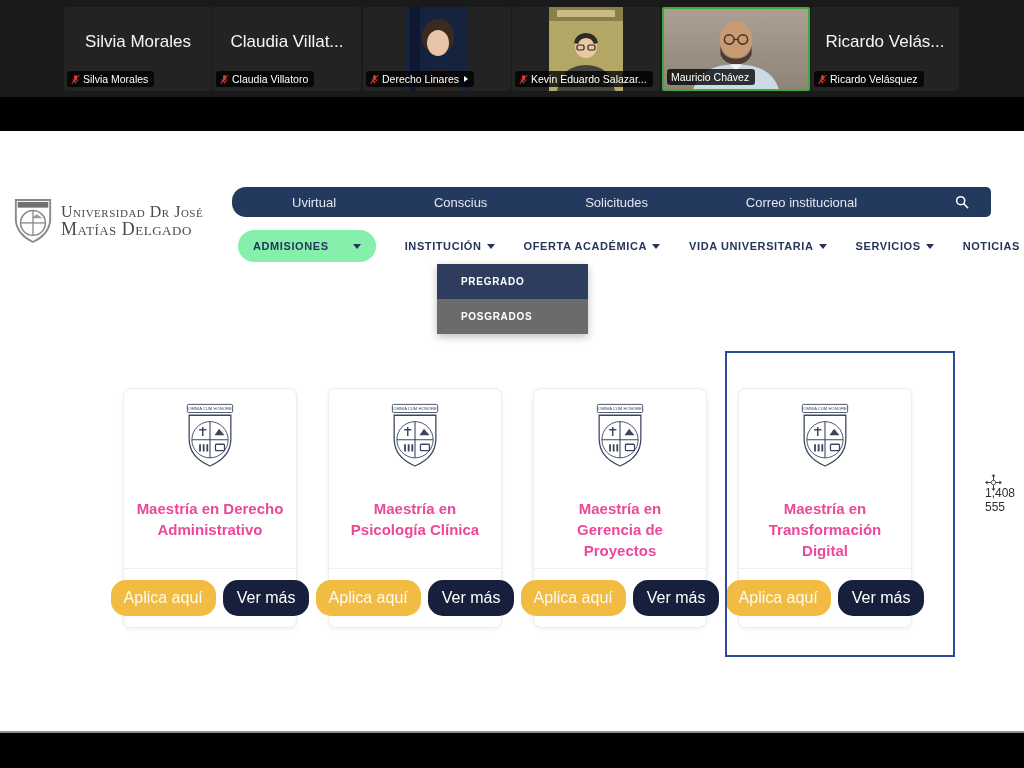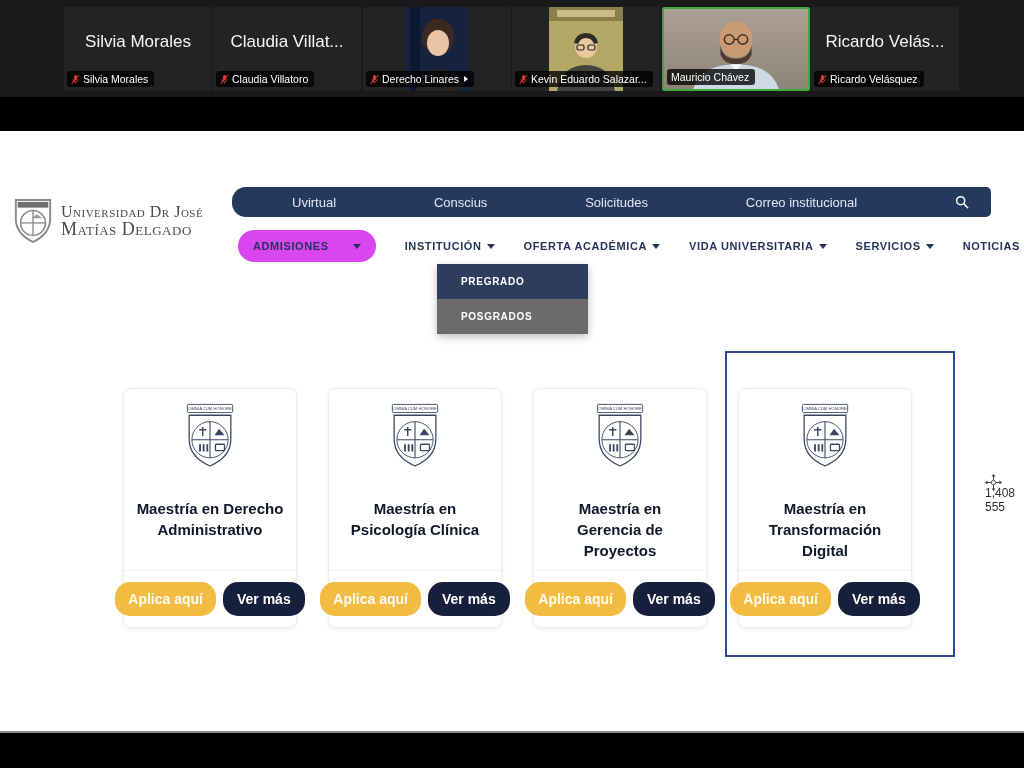--- a/index.html
+++ b/index.html
@@ -46,43 +46,43 @@
             padding:0 22px 0 60px; }
   .topbar a { color:#e3e7ef; font-size:13px; text-decoration:none; cursor:pointer; }
   .search-btn svg { display:block; width:14px; height:14px; }
 
   
   .menubar { position:absolute; left:238px; top:96px; height:38px;
              display:flex; align-items:center; gap:13px; }
   .mi { display:flex; align-items:center; gap:5px; font-size:11px; font-weight:bold;
         letter-spacing:0.6px; color:#25355a; cursor:pointer; white-space:nowrap;padding-left:16px; }
   .pill { padding:10px 15px; border-radius:19px; }
-  .pill-yellow { background:#d946ef; color:#24355c;gap:24px; }
+  .pill-yellow { background:#86efac; color:#24355c;gap:24px; }
   .pill-blue { background:#2b55ea; color:#fff; }
   .caret { width:0; height:0; border-left:4px solid transparent; border-right:4px solid transparent;
            border-top:5px solid currentColor; margin-top:1px; }
 
   
   .dropdown { position:absolute; left:437px; top:133px; width:151px;
               box-shadow:0 3px 8px rgba(0,0,0,0.25); }
   .dd-item { background:#2e3d5e; color:#fff; font-size:10px; font-weight:bold;
              letter-spacing:0.7px; padding:12px 0 12px 24px; cursor:pointer; }
   .dd-item.hl { background:#6b6b6b; }
 
   
   .card { position:absolute; top:257px; width:174px; height:240px; background:#fff;
           border:1px solid #ededed; border-radius:8px; box-shadow:0 1px 5px rgba(0,0,0,0.07);
           display:flex; flex-direction:column; align-items:center; padding-top:13px; }
   .card-1{left:123px} .card-2{left:328px} .card-3{left:533px} .card-4{left:738px}
   .seal svg { width:58px; height:70px; display:block; }
-  .card-title { margin-top:26px; padding:0 12px; text-align:center; color:#0f172a;
+  .card-title { margin-top:26px; padding:0 12px; text-align:center; color:#ec4899;
                 font-size:15px; font-weight:bold; line-height:1.4; }
   .card-footer { margin-top:auto; width:100%; border-top:1px solid #efefef;
                  padding:11px 6px; display:flex; justify-content:center; gap:7px; }
-  .btn { border:none; border-radius:15px; font-size:14px; font-weight:bold;
+  .btn { border:none; border-radius:15px; font-size:16px; font-weight:normal;
          font-family:"Liberation Sans", sans-serif; cursor:pointer; white-space:nowrap;text-align:center; }
   .btn-apply { background:#f2bc43; color:rgba(255,255,255,0.92); padding:9px 13px; }
   .btn-more  { background:#16203c; color:#fff; padding:9px 14px; }
 
   
   .select-rect { position:absolute; left:725px; top:220px; width:230px; height:306px;
                  border:2px solid #2d4b9b; pointer-events:none; }
 
   
   .annot { position:absolute; left:985px; top:343px; width:40px; color:#2e2e2e; }

